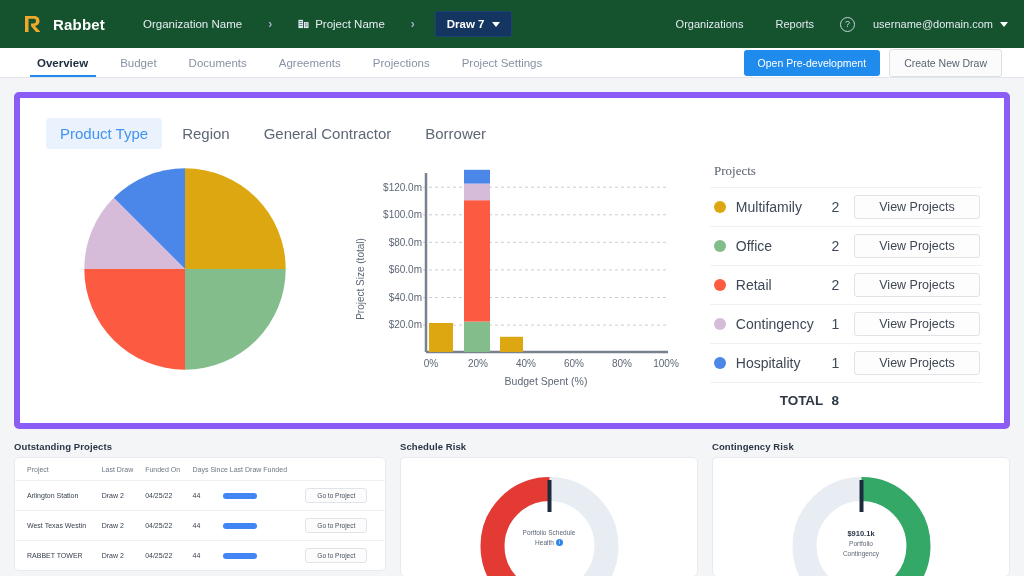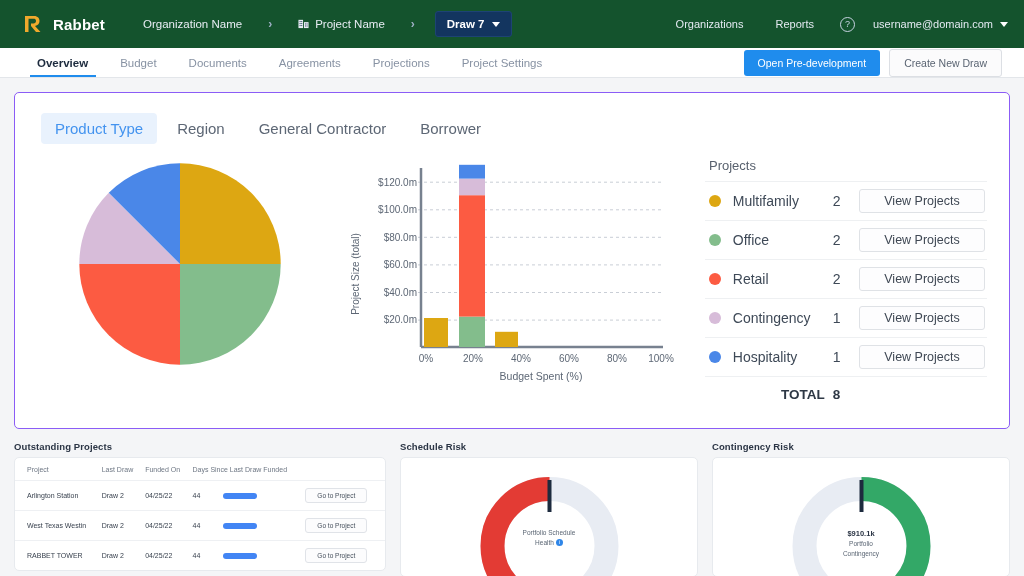--- a/index.html
+++ b/index.html
@@ -82,21 +82,21 @@
   }
   .btn-ghost {
     background: #fbfbfc; color: #5a6472; font-size: 10.5px;
     border: 1px solid #dcdfe4; border-radius: 3px; padding: 7px 14px;
     cursor: pointer; white-space: nowrap;
   }
 
   
   .main-card {
     margin: 14px 14px 0 14px; background: #fff;
-    border: 1px solid #8b5cf6; border-radius: 5px;
+    border: 6px solid #8b5cf6; border-radius: 5px;
     height: 337px; position: relative; overflow: hidden;
   }
   .seg-tabs { display: flex; align-items: center; padding: 20px 20px 0 26px; gap: 6px; }
   .seg-tab {
     font-size: 15px; color: #5d6775; padding: 7px 14px;
     border-radius: 4px; cursor: pointer; white-space: nowrap;
   }
   .seg-tab.active { background: #e9f2fd; color: #4393ef; }
 
   .chart-row { display: flex; align-items: flex-start; padding: 6px 0 0 0; height: 265px; }
@@ -106,21 +106,21 @@
   .pie { width: 212px; height: 212px; }
 
   
   .bar-wrap { width: 350px; position: relative; padding-top: 6px; }
   .bar-svg { width: 330px; height: 230px; display: block; }
 
   
   .legend { flex: 1; padding: 8px 22px 0 10px; }
   .legend-head {
     font-size: 13px; color: #58616e; text-align: left;
-    padding-bottom: 8px; padding-left: 4px;
+    padding-bottom: 8px; padding-left: 4px; font-family: Liberation Serif, serif;
   }
   .legend-table { width: 100%; border-collapse: collapse; }
   .legend-table tr.row { border-top: 1px solid #eef0f2; }
   .legend-table td { padding: 7px 2px; vertical-align: middle; }
   .swatch-cell { width: 30px; padding-left: 4px !important; }
   .dot { width: 12px; height: 12px; border-radius: 50%; display: block; }
   .legend-label { font-size: 14px; color: #3e4957; white-space: nowrap; width: 110px; }
   .legend-count { font-size: 14px; color: #3e4957; width: 34px; }
   .view-btn {
     background: #fdfdfe; border: 1px solid #dfe2e6; border-radius: 3px;

